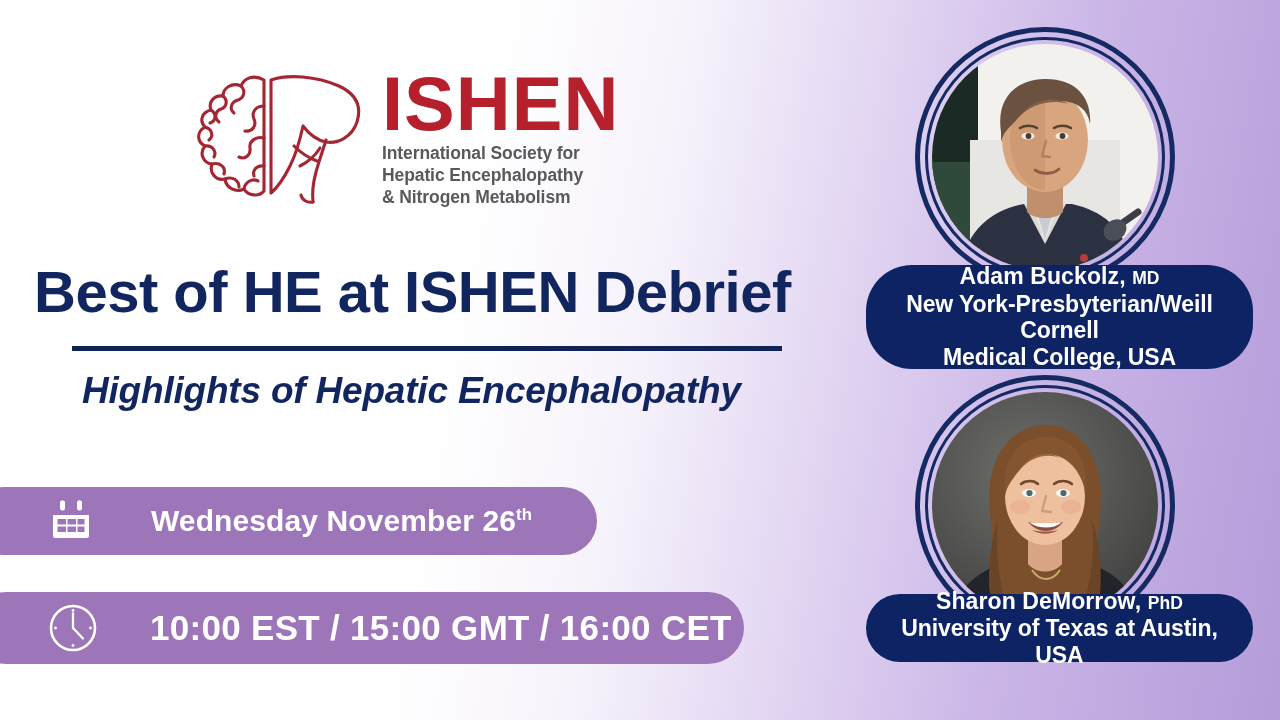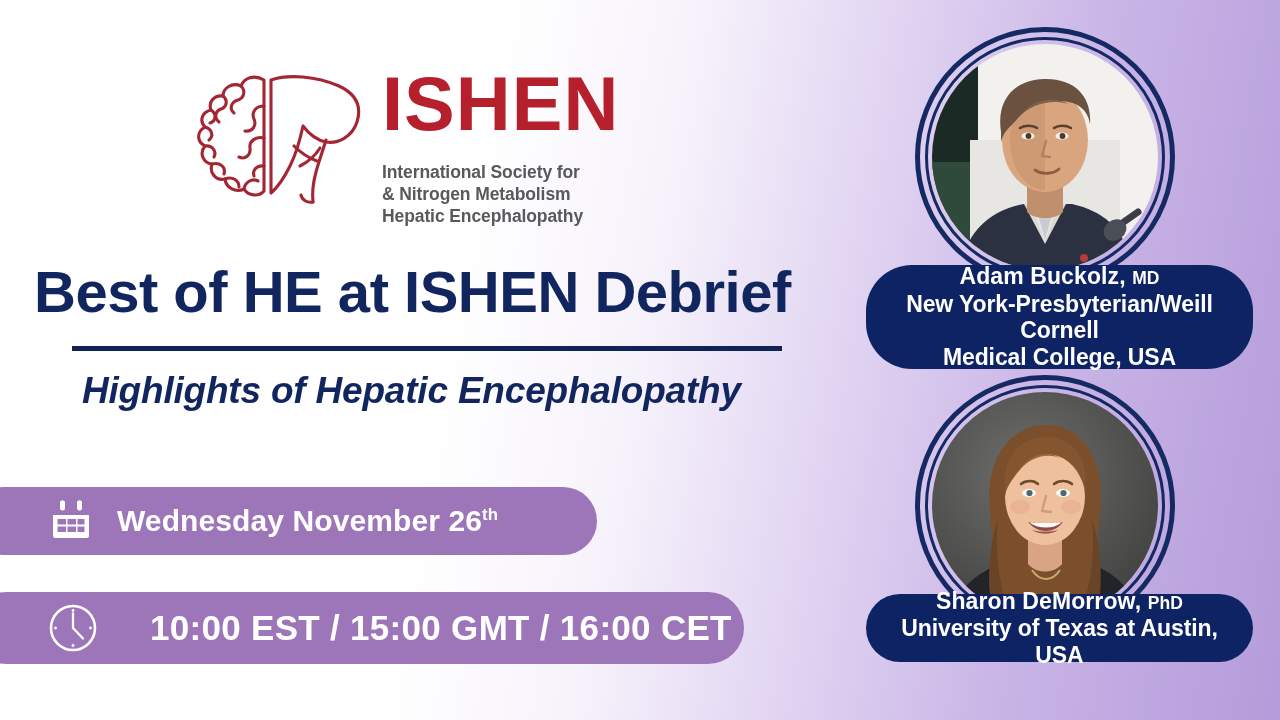--- a/index.html
+++ b/index.html
@@ -46,21 +46,21 @@
 
   .logo-wordmark {
     font-size: 76px;
     font-weight: bold;
     color: #b5202c;
     letter-spacing: 1px;
     line-height: 0.95;
   }
 
   .logo-tagline {
-    margin-top: 21px;
+    margin-top: 2px;
     font-size: 17.5px;
     font-weight: bold;
     color: #58595b;
     line-height: 1.26;
     letter-spacing: -0.1px;
   }
 
   .main-title {
     position: absolute;
     left: 34px;
@@ -128,21 +128,21 @@
     justify-content: center;
   }
 
   .pill-label {
     font-weight: bold;
     white-space: nowrap;
   }
 
   .pill-date .pill-label {
     font-size: 30px;
-    margin-left: 23px;
+    margin-left: 57px;
     letter-spacing: 0.1px;
   }
 
   .pill-time .pill-label {
     font-size: 35px;
     margin-left: 50px;
     letter-spacing: 0.3px;
   }
 
   .pill-label sup {
@@ -270,22 +270,22 @@
         <path d="M150 78 C147 88 143 99 140 110 C137 121 136 131 137 140"></path>
         <path d="M144 86 C139 94 132 100 124 104"></path>
         <path d="M141 99 C133 96 125 91 118 84"></path>
         <path d="M137 140 C131 141 126 138 125 133"></path>
       </g>
     </svg>
     <div class="logo-text">
       <div class="logo-wordmark">ISHEN</div>
       <div class="logo-tagline">
         <div>International Society for</div>
+        <div>Hepatic Encephalopathy</div>
         <div>&amp; Nitrogen Metabolism</div>
-        <div>Hepatic Encephalopathy</div>
       </div>
     </div>
   </div>
 
   <div class="main-title">Best of HE at ISHEN Debrief</div>
   <div class="title-rule"></div>
   <div class="subtitle">Highlights of Hepatic Encephalopathy</div>
 
   <div class="pill pill-date">
     <span class="pill-icon">

